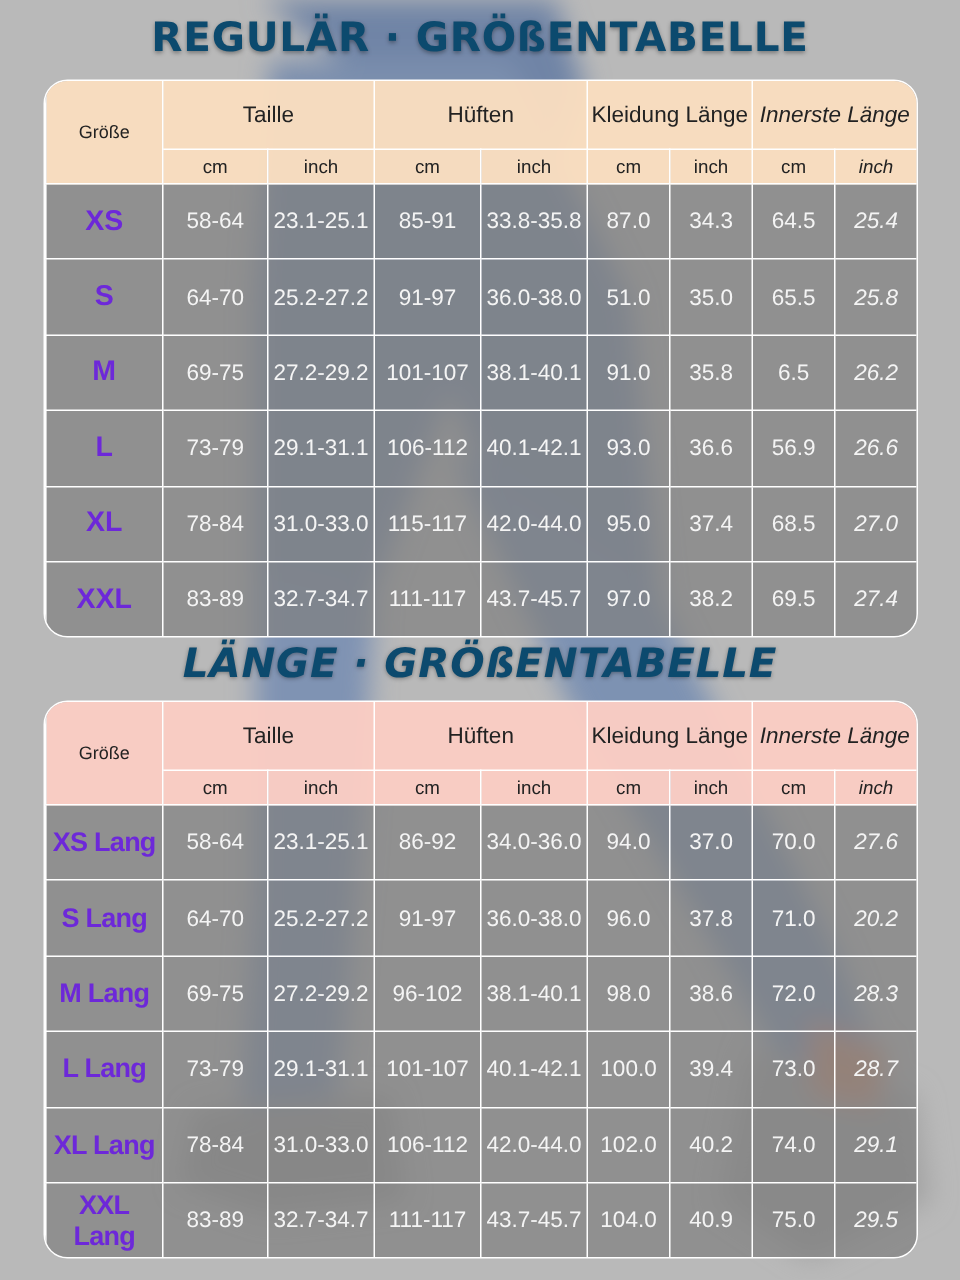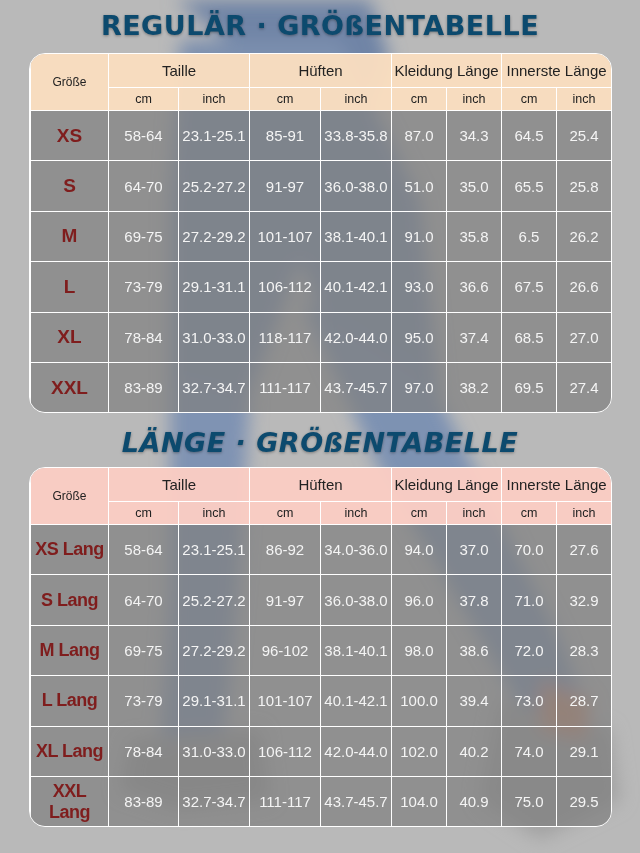--- a/index.html
+++ b/index.html
@@ -26,30 +26,30 @@
   table.size-table {
     border-collapse: collapse; width: 100%; table-layout: fixed;
   }
   table.size-table th, table.size-table td {
     border: 1px solid #ffffff; text-align: center; padding: 0;
   }
   table.size-table thead th { color: #222222; font-weight: normal; }
   .regular thead th { background: rgba(250, 222, 192, 0.96); }
   .long thead th { background: rgba(251, 205, 196, 0.96); }
   th.size-col { font-size: 12px; }
-  th.group { font-size: 15px; height: 33px; }
+  th.group { font-size: 15px; height: 45px; }
   th.unit { font-size: 12.5px; height: 22px; margin-left: 48px; }
   tbody td {
     color: #f4f4f4; font-size: 15px; height: 49.4px;
     background: rgba(128,128,128,0.72);
   }
-  tbody td.size-cell { font-size: 19px; font-weight: bold; color: #7f1d1d; }
+  tbody td.size-cell { font-size: 19px; font-weight: bold; color: #6d28d9; }
   .long tbody td.size-cell { font-size: 18px; letter-spacing: -0.5px; }
   th:first-child, td:first-child { border-left: none; }
-  th:last-child, td:last-child { border-right: none; }
+  th:last-child, td:last-child { border-right: none; font-style: italic; }
   thead tr:first-child th { border-top: none; }
   tbody tr:last-child td { border-bottom: none; }
 </style>
 </head>
 <body>
 
 <svg class="bg-figure" viewBox="0 0 640 853" xmlns="http://www.w3.org/2000/svg">
   <defs>
     <filter id="blur" x="-20%" y="-20%" width="140%" height="140%">
         <feGaussianBlur stdDeviation="9"></feGaussianBlur>
@@ -137,28 +137,28 @@
           <td>26.2</td>
         </tr>
         <tr>
           <td class="size-cell">L</td>
           <td>73-79</td>
           <td>29.1-31.1</td>
           <td>106-112</td>
           <td>40.1-42.1</td>
           <td>93.0</td>
           <td>36.6</td>
-          <td>67.5</td>
+          <td>56.9</td>
           <td>26.6</td>
         </tr>
         <tr>
           <td class="size-cell">XL</td>
           <td>78-84</td>
           <td>31.0-33.0</td>
-          <td>118-117</td>
+          <td>115-117</td>
           <td>42.0-44.0</td>
           <td>95.0</td>
           <td>37.4</td>
           <td>68.5</td>
           <td>27.0</td>
         </tr>
         <tr>
           <td class="size-cell">XXL</td>
           <td>83-89</td>
           <td>32.7-34.7</td>
@@ -221,21 +221,21 @@
         </tr>
         <tr>
           <td class="size-cell">S Lang</td>
           <td>64-70</td>
           <td>25.2-27.2</td>
           <td>91-97</td>
           <td>36.0-38.0</td>
           <td>96.0</td>
           <td>37.8</td>
           <td>71.0</td>
-          <td>32.9</td>
+          <td>20.2</td>
         </tr>
         <tr>
           <td class="size-cell">M Lang</td>
           <td>69-75</td>
           <td>27.2-29.2</td>
           <td>96-102</td>
           <td>38.1-40.1</td>
           <td>98.0</td>
           <td>38.6</td>
           <td>72.0</td>

